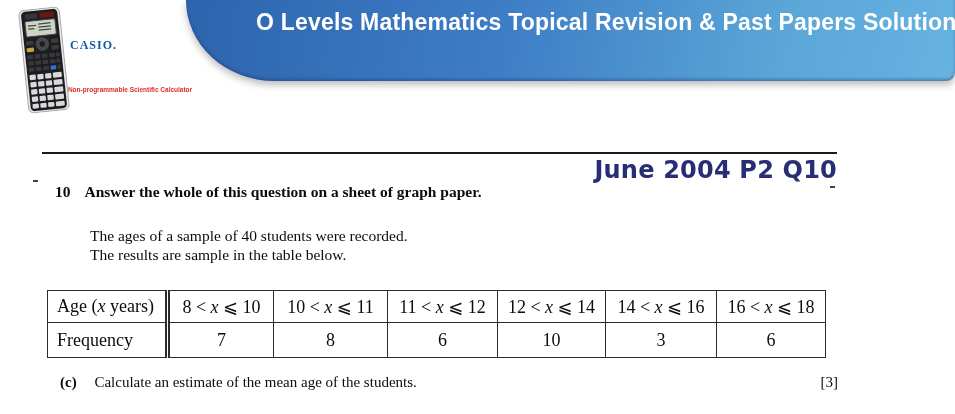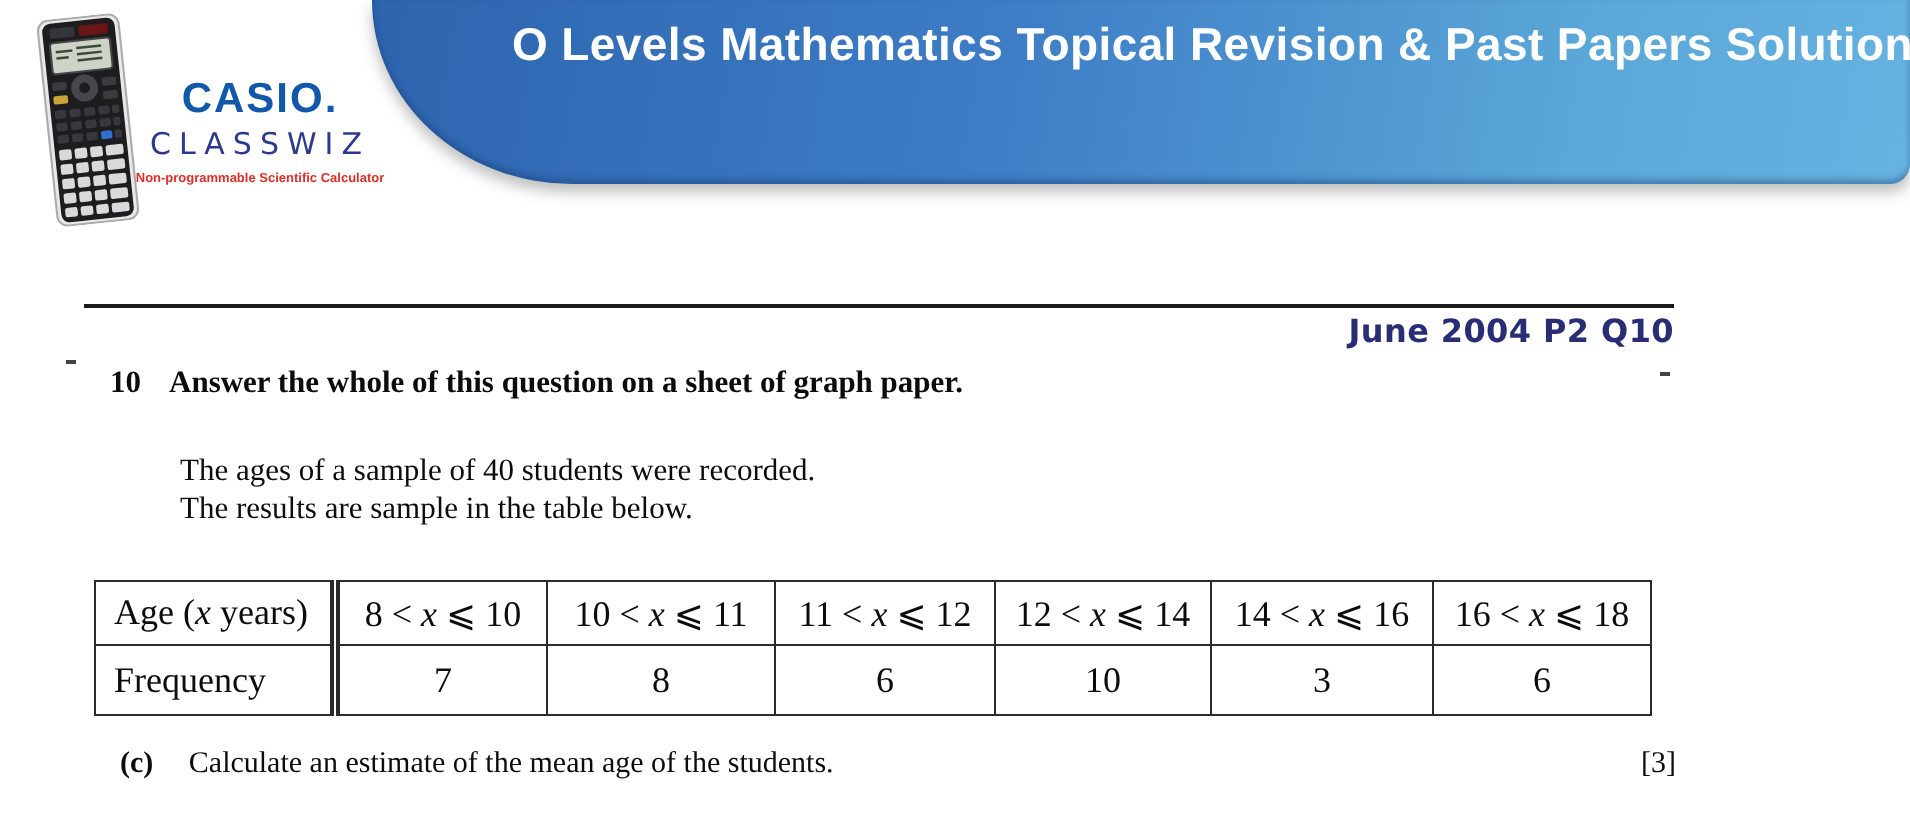--- a/index.html
+++ b/index.html
@@ -10,21 +10,21 @@
     width: 955px;
     height: 414px;
     background: #ffffff;
     overflow: hidden;
   }
 
   
   .banner {
     position: absolute;
     left: 186px; top: 0;
-    width: 769px; height: 92px;
+    width: 769px; height: 81px;
     background: linear-gradient(100deg, #2d64ae 0%, #3e7ec6 42%, #5aa7d8 78%, #66b3e2 100%);
     border-radius: 0 0 10px 100px / 0 0 10px 92px;
     box-shadow: 0 4px 7px rgba(110,110,110,0.45), inset 0 -2px 3px rgba(20,40,90,0.35);
   }
   .banner-title {
     padding: 9px 10px 0 70px;
     text-align: center;
     color: #ffffff;
     font-family: "Liberation Sans", sans-serif;
     font-weight: bold;
@@ -35,23 +35,23 @@
 
   
   .calc-wrap {
     position: absolute;
     left: 22px; top: 8px;
     width: 44px; height: 104px;
     transform: rotate(-6deg);
   }
   .brand-casio {
     position: absolute; left: 70px; top: 38px; width: 120px;
-    text-align: center;
-    font-family: Liberation Sans, sans-serif;
-    font-weight: 800; font-size: 21px; letter-spacing: 1px;
+    text-align: left;
+    font-family: Liberation Serif, serif;
+    font-weight: 800; font-size: 12px; letter-spacing: 1px;
     color: #1158a8;
   }
   .brand-classwiz {
     position: absolute; left: 66px; top: 63px; width: 128px;
     text-align: center;
     font-family: "DejaVu Sans", sans-serif;
     font-weight: 500; font-size: 15px; letter-spacing: 4px;
     color: #2c3a8e;
     white-space: nowrap;
   }
@@ -74,21 +74,21 @@
   }
   .heading-rule {
     position: absolute; left: 42px; top: 152px;
     width: 795px; height: 2px;
     background: #1a1a1a;
   }
   .source-ref {
     position: absolute; left: 537px; top: 156px; width: 300px;
     text-align: right;
     font-family: "DejaVu Sans", sans-serif;
-    font-weight: bold; font-size: 16px; letter-spacing: 0.2px;
+    font-weight: bold; font-size: 24px; letter-spacing: 0.2px;
     color: #282d74;
   }
   .tick-mark { position: absolute; height: 2px; background: #444; }
   .tick-1 { left: 33px; top: 180px; width: 5px; }
   .tick-2 { left: 830px; top: 186px; width: 5px; }
 
   
   .q-line {
     position: absolute; left: 55px; top: 183px;
     display: flex; gap: 14px;
@@ -193,21 +193,20 @@
           <rect x="27" y="84" width="8.5" height="5" rx="1"></rect>
         <rect x="4.5" y="91" width="6" height="4.5" rx="1"></rect>
           <rect x="12" y="91" width="6" height="4.5" rx="1"></rect>
           <rect x="19.5" y="91" width="6" height="4.5" rx="1"></rect>
           <rect x="27" y="91" width="8.5" height="4.5" rx="1"></rect>
       </g>
     </svg>
   </div>
 
   <div class="brand-casio">CASIO.</div>
-  <div class="brand-classwiz">CLASSWIZ</div>
   <div class="brand-tagline">Non-programmable Scientific Calculator</div>
 
   <div class="heading-rule"></div>
   <div class="source-ref">June 2004 P2 Q10</div>
   <div class="tick-mark tick-1"></div>
   <div class="tick-mark tick-2"></div>
 
   <div class="q-line">
     <span>10</span>
     <span>Answer the whole of this question on a sheet of graph paper.</span>

